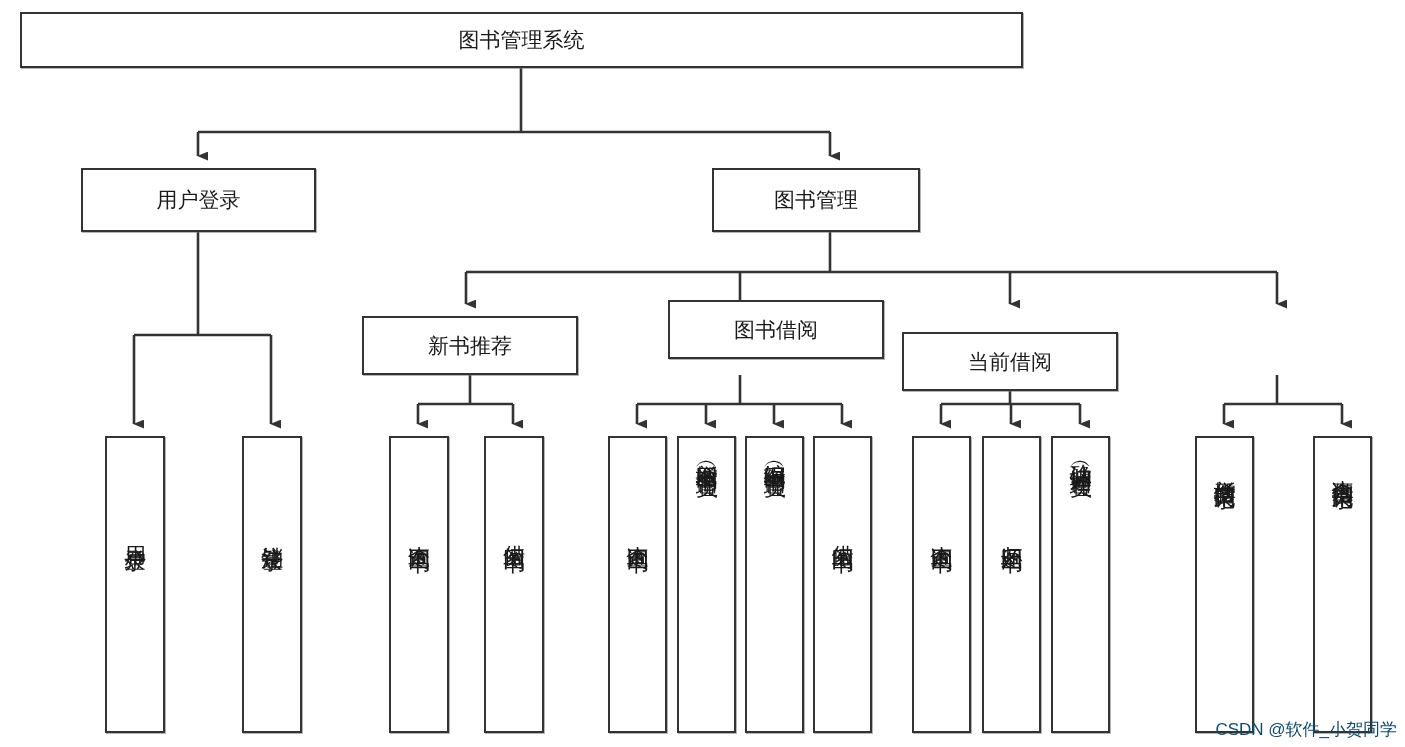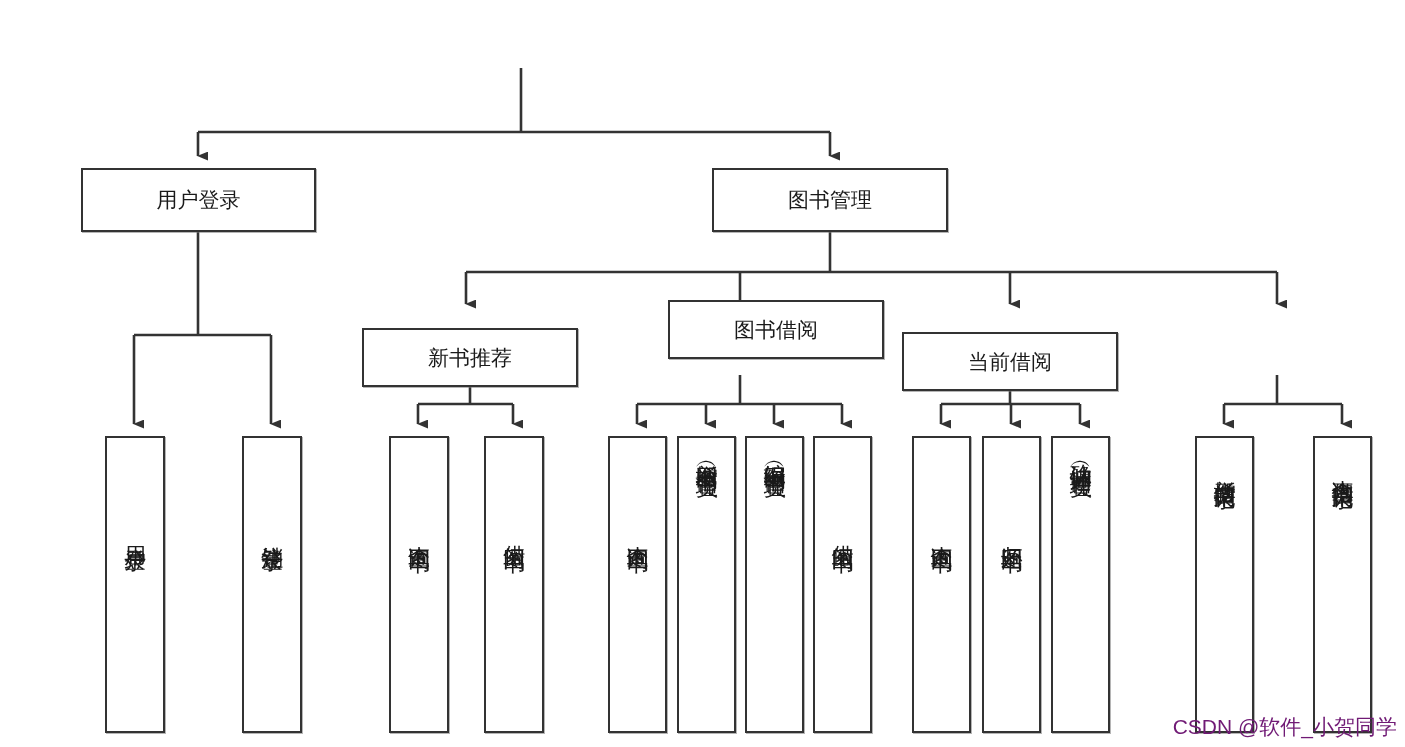--- a/index.html
+++ b/index.html
@@ -61,22 +61,22 @@
   .node.v.tall .label {
     margin-top: 18px;
   }
   .node.v.verytall .label {
     margin-top: 2px;
   }
   .watermark {
     position: absolute;
     right: 8px;
     bottom: 6px;
-    font-size: 21px;
-    color: #701a75;
+    font-size: 17px;
+    color: #0c4a6e;
     z-index: 5;
     white-space: nowrap;
   }
 </style>
 </head>
 <body>
 
 <div id="canvas">
 
   <svg id="wires" viewBox="0 0 1405 747">
@@ -122,29 +122,32 @@
       <path d="M1011,404 L1011,424" marker-end="url(#arw)"></path>
       <path d="M1080,404 L1080,424" marker-end="url(#arw)"></path>
 
       <path d="M1277,375 L1277,404"></path>
       <path d="M1224,404 L1342,404"></path>
       <path d="M1224,404 L1224,424" marker-end="url(#arw)"></path>
       <path d="M1342,404 L1342,424" marker-end="url(#arw)"></path>
     </g>
   </svg>
 
+  <div class="node h" style="left:20px; top:12px; width:1003px; height:56px;">
+    <span class="label">图书管理系统</span>
+  </div>
 
   <div class="node h" style="left:81px; top:168px; width:235px; height:64px;">
     <span class="label">用户登录</span>
   </div>
-  <div class="node h" style="left:712px; top:168px; width:236px; height:64px;">
+  <div class="node h" style="left:712px; top:168px; width:208px; height:64px;">
     <span class="label">图书管理</span>
   </div>
 
-  <div class="node h" style="left:362px; top:316px; width:216px; height:59px;margin-top:12px;">
+  <div class="node h" style="left:362px; top:316px; width:216px; height:59px;">
     <span class="label">新书推荐</span>
   </div>
   <div class="node h" style="left:632px; top:300px; width:216px; height:59px;margin-left:36px;">
     <span class="label">图书借阅</span>
   </div>
   <div class="node h" style="left:902px; top:332px; width:216px; height:59px;">
     <span class="label">当前借阅</span>
   </div>
 
   <div class="node v mid" style="left:105px; top:436px; width:60px; height:297px;">

